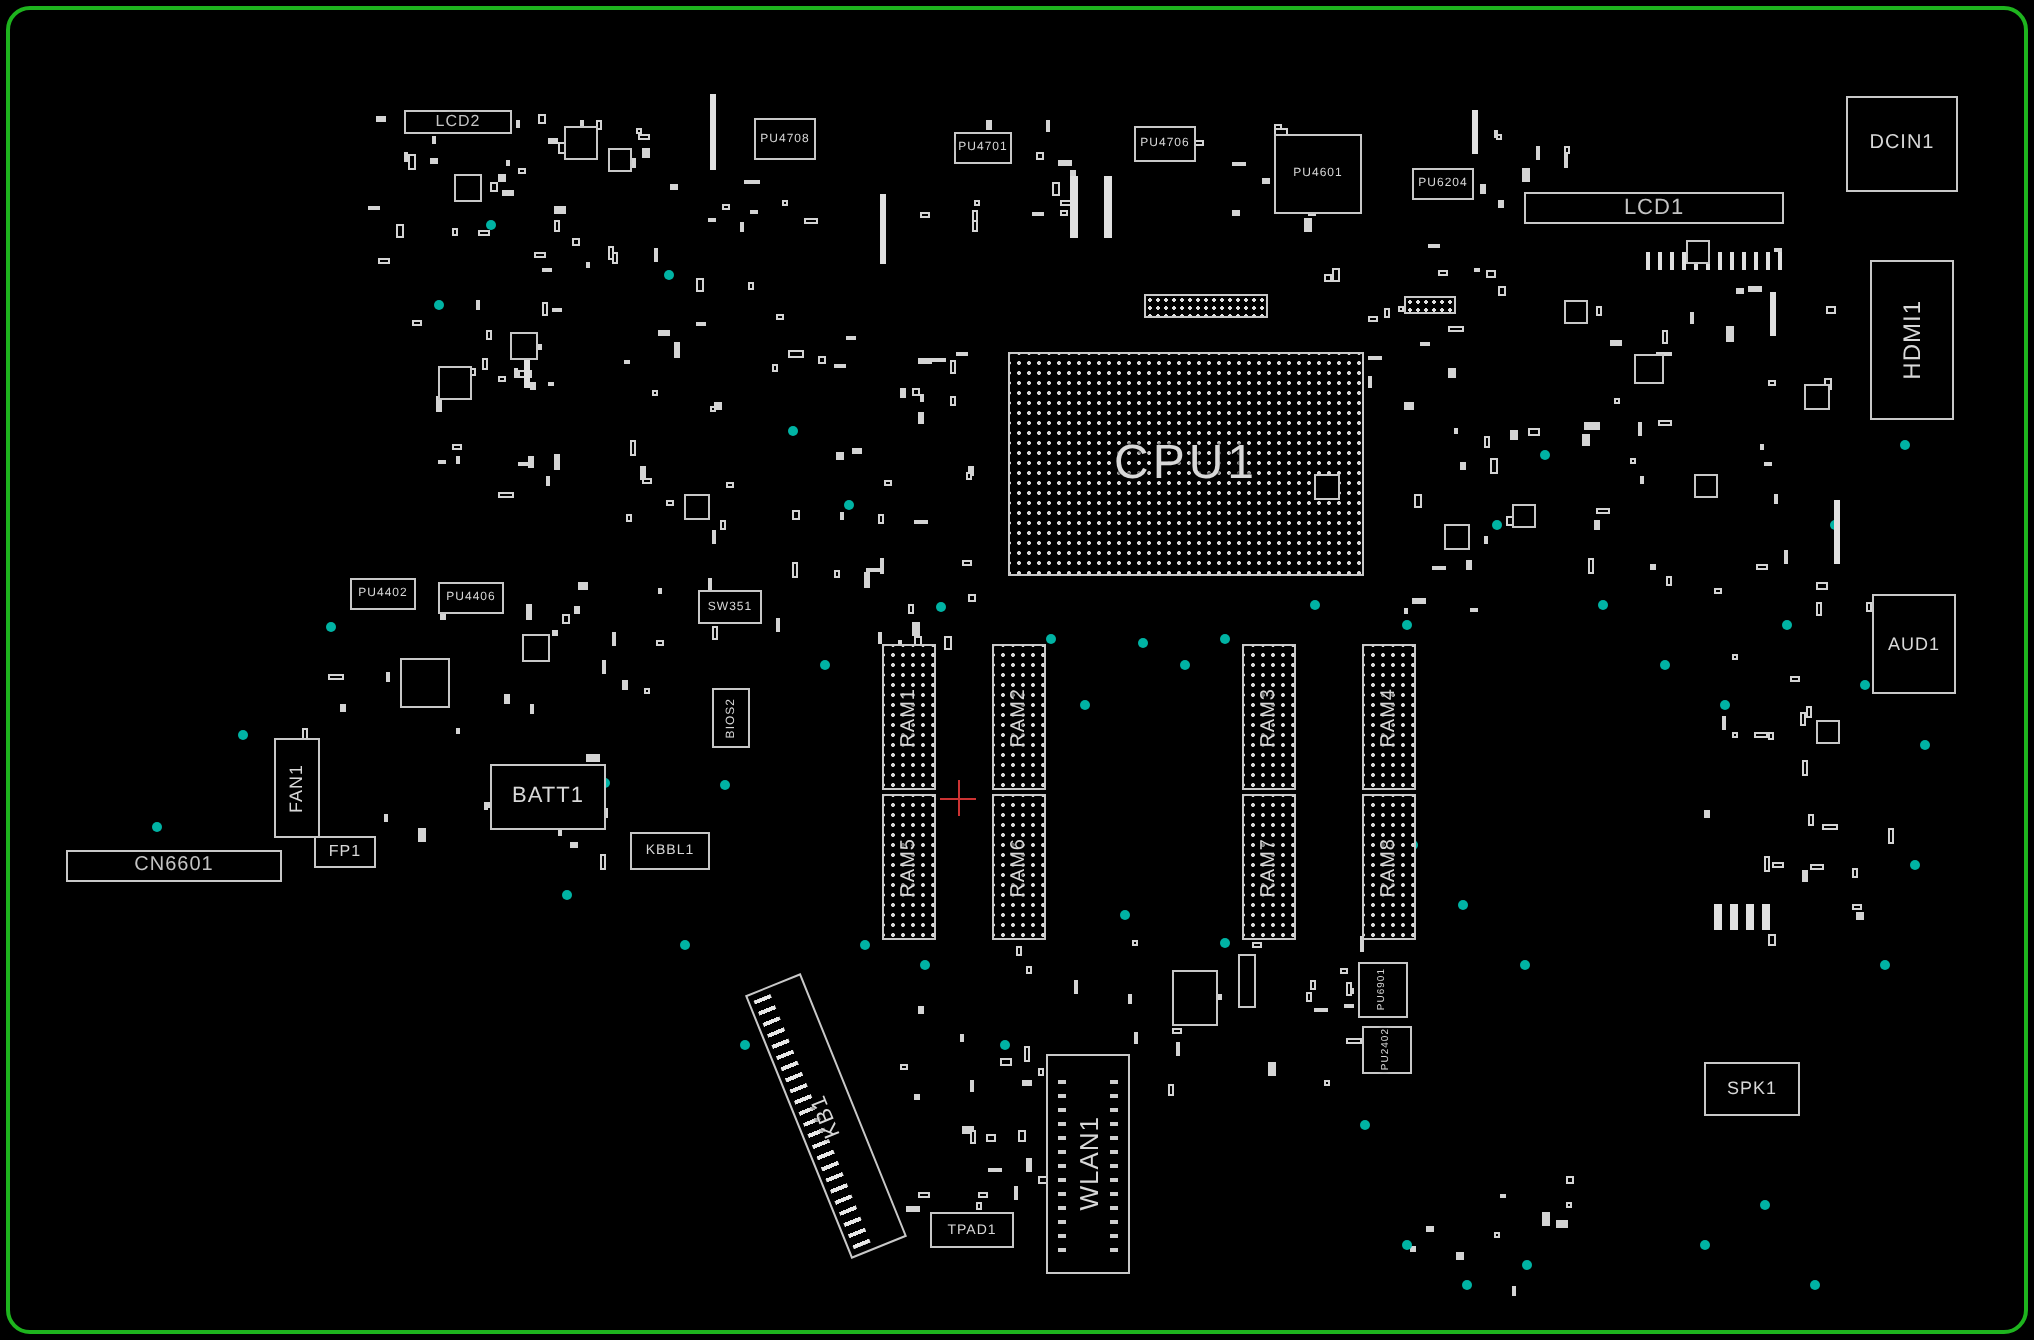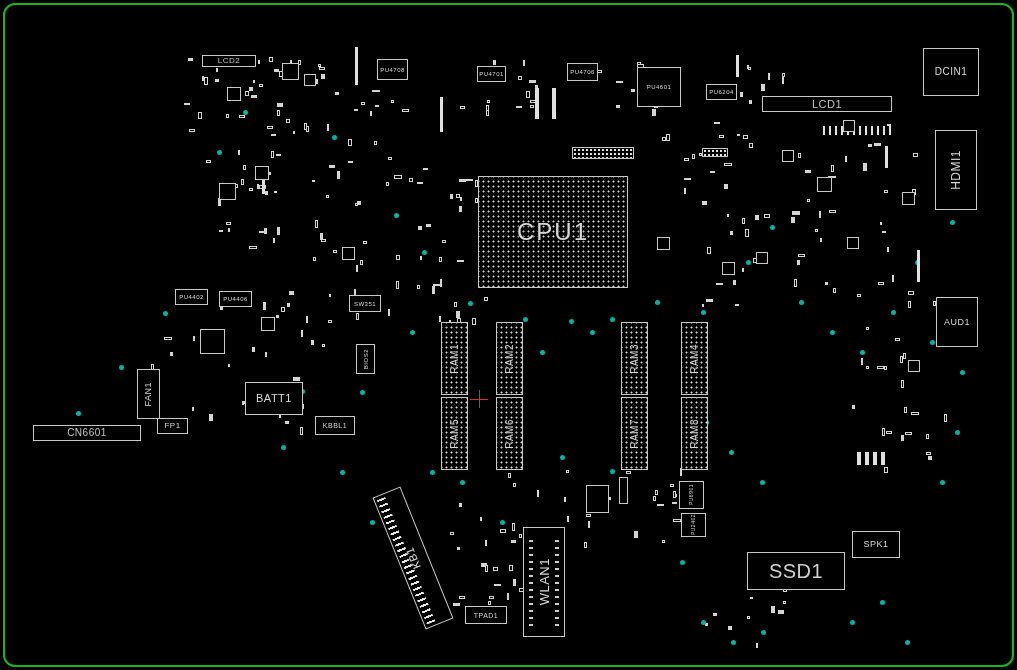--- a/index.html
+++ b/index.html
@@ -476,21 +476,21 @@
     </div>
     <div class="comp box" style="left: 762px; top: 96px; width: 130px; height: 16px;">
       <span class="lbl" style="font-size: 11px; color: rgb(196, 196, 196);">LCD1</span>
     </div>
     <div class="comp box" style="left: 923px; top: 48px; width: 56px; height: 48px;">
       <span class="lbl" style="font-size: 10px;">DCIN1</span>
     </div>
     <div class="comp box" style="left: 935px; top: 130px; width: 42px; height: 80px;">
       <span class="lbl v" style="font-size: 12px;">HDMI1</span>
     </div>
-    <div class="comp bga" style="left: 478px; top: 176px; width: 150px; height: 112px;">
+    <div class="comp bga" style="left: 504px; top: 176px; width: 178px; height: 112px;">
       <span class="lbl" style="font-size: 24px;">CPU1</span>
     </div>
     <div class="comp box" style="left: 936px; top: 297px; width: 42px; height: 50px;">
       <span class="lbl" style="font-size: 9px;">AUD1</span>
     </div>
     <div class="comp box" style="left: 349px; top: 295px; width: 32px; height: 17px;">
       <span class="lbl" style="font-size: 6px;">SW351</span>
     </div>
     <div class="comp box" style="left: 175px; top: 289px; width: 33px; height: 16px;">
       <span class="lbl" style="font-size: 6px;">PU4402</span>
@@ -542,23 +542,20 @@
     </div>
     <div class="comp box" style="left: 398px; top: 487px; width: 30px; height: 142px; transform: rotate(-22deg);">
       <div class="comb"></div>
       <span class="lbl v" style="font-size: 11px;">KB1</span>
     </div>
     <div class="comp box pins-v" style="left: 523px; top: 527px; width: 42px; height: 110px;">
       <span class="lbl v" style="font-size: 13px;">WLAN1</span>
     </div>
     <div class="comp box" style="left: 465px; top: 606px; width: 42px; height: 18px;">
       <span class="lbl" style="font-size: 7px;">TPAD1</span>
-    </div>
-    <div class="comp box" style="left: 747px; top: 552px; width: 98px; height: 38px;">
-      <span class="lbl" style="font-size: 20px; color: rgb(207, 207, 207);">SSD1</span>
     </div>
     <div class="comp box" style="left: 852px; top: 531px; width: 48px; height: 27px;">
       <span class="lbl" style="font-size: 9px;">SPK1</span>
     </div>
     <div class="comp box" style="left: 679px; top: 481px; width: 25px; height: 28px;">
       <span class="lbl v" style="font-size: 5px;">PU6901</span>
     </div>
     <div class="comp box" style="left: 681px; top: 513px; width: 25px; height: 24px;">
       <span class="lbl v" style="font-size: 5px;">PU2402</span>
     </div>

